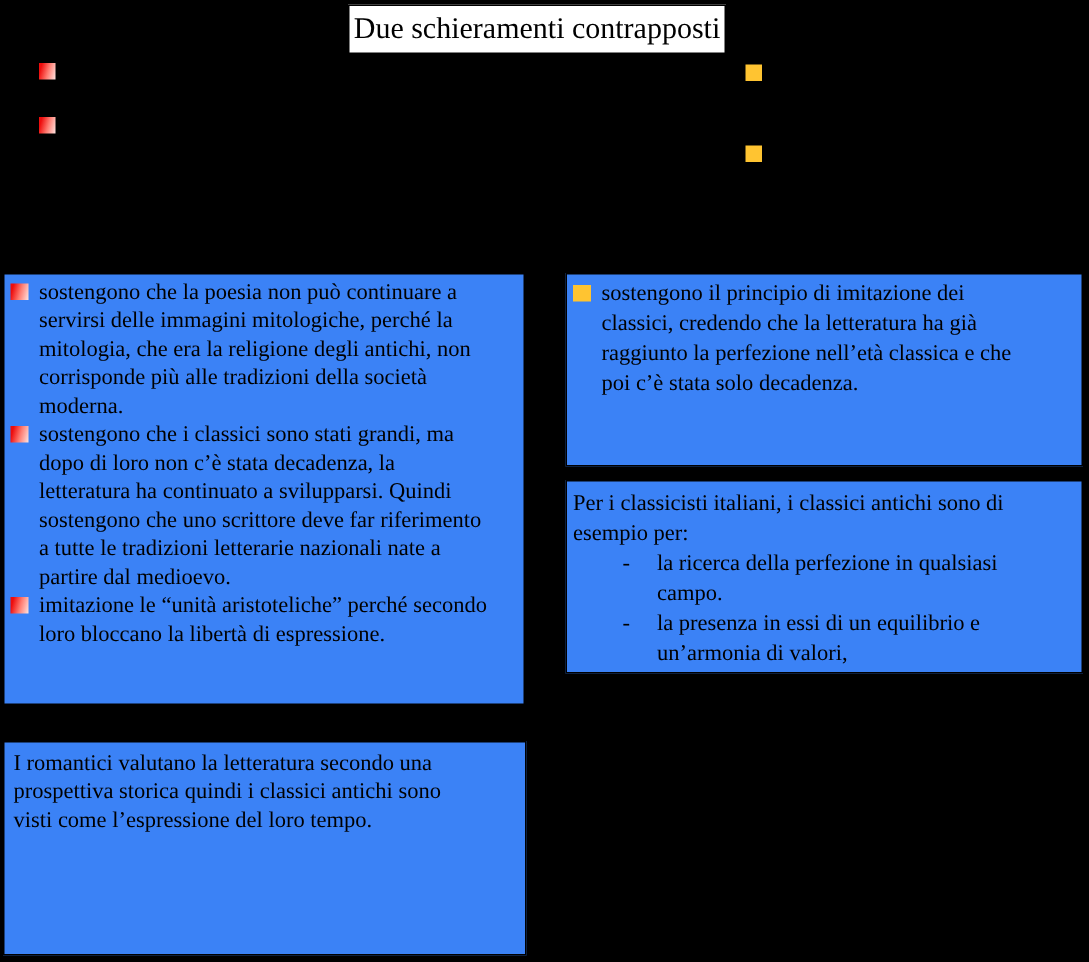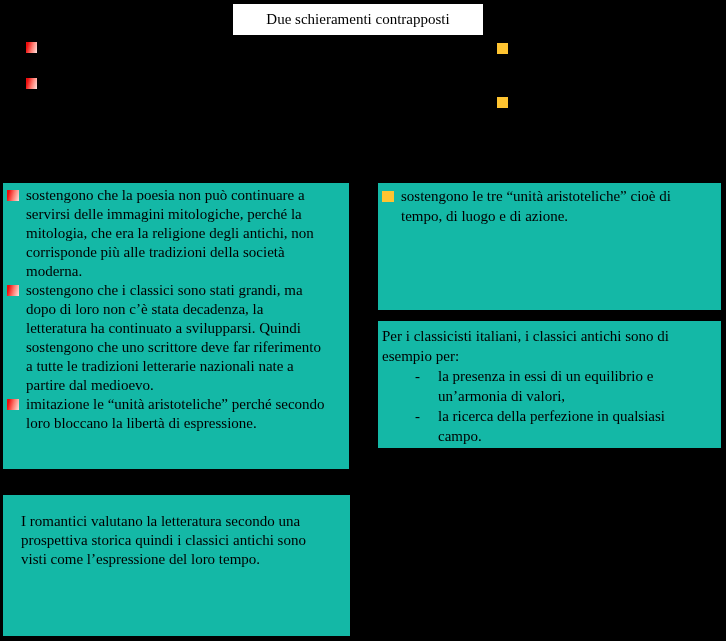--- a/index.html
+++ b/index.html
@@ -7,40 +7,40 @@
     width:726px;height:641px;
     background:#000;
     position:relative;
     overflow:hidden;
     font-family:"Liberation Serif", serif;
   }
   .canvas{position:absolute;inset:0;}
   .title-box{
     position:absolute;left:232px;top:3px;width:252px;height:33px;
     background:#fff;border:1px solid #000;box-sizing:border-box;
-    text-align:center;line-height:30px;font-size:15px;color:#000;
+    text-align:center;line-height:30px;font-size:20px;color:#000;
   }
   .mark{position:absolute;width:11px;height:11px;}
   .red-grad{background:linear-gradient(105deg,#ee0d0d 15%,#ff7d72 55%,#ffe3e0 100%);}
   .orange-fill{background:#ffc431;}
   .box{
-    position:absolute;background:#14b8a6;border:1px solid #000;box-sizing:border-box;
+    position:absolute;background:#3b82f6;border:1px solid #000;box-sizing:border-box;
     padding:3px 4px;color:#000;font-size:15px;line-height:19px;overflow:hidden;
   }
   #romantics-box{left:2px;top:182px;width:348px;height:288px;}
   #classicists-box{left:377px;top:182px;width:345px;height:129px;line-height:20px;}
   #examples-box{left:377px;top:320px;width:345px;height:129px;line-height:20px;padding-top:5px;}
   #note-box{left:2px;top:494px;width:349px;height:143px;padding:5px 6px;}
   .bi{padding-left:19px;text-indent:-19px;}
   .bullet{display:inline-block;width:12px;height:11px;margin-right:7px;vertical-align:-1px;text-indent:0;}
   .txt{white-space:pre-line;}
   .intro{white-space:pre-line;}
   .dash-item{padding-left:56px;text-indent:-23px;}
   .dash{display:inline-block;width:23px;text-indent:0;}
-  p.para{margin:12px;white-space:pre-line;}
+  p.para{margin:0;white-space:pre-line;}
 </style>
 </head>
 <body>
 
 <div class="canvas">
 
   <div class="title-box"><span>Due schieramenti contrapposti</span></div>
 
   <div class="mark red-grad" style="left:26px;top:42px;"></div>
   <div class="mark red-grad" style="left:26px;top:78px;"></div>
@@ -57,31 +57,33 @@
 dopo di loro non c’è stata decadenza, la
 letteratura ha continuato a svilupparsi. Quindi
 sostengono che uno scrittore deve far riferimento
 a tutte le tradizioni letterarie nazionali nate a
 partire dal medioevo.</span></div>
     <div class="bi"><span class="bullet red-grad"></span><span class="txt">imitazione le “unità aristoteliche” perché secondo
 loro bloccano la libertà di espressione.</span></div>
   </div>
 
   <div class="box" id="classicists-box">
-    <div class="bi"><span class="bullet orange-fill"></span><span class="txt">sostengono le tre “unità aristoteliche” cioè di
-tempo, di luogo e di azione.</span></div>
+    <div class="bi"><span class="bullet orange-fill"></span><span class="txt">sostengono il principio di imitazione dei
+classici, credendo che la letteratura ha già
+raggiunto la perfezione nell’età classica e che
+poi c’è stata solo decadenza.</span></div>
   </div>
 
   <div class="box" id="examples-box">
     <div class="intro">Per i classicisti italiani, i classici antichi sono di
 esempio per:</div>
+    <div class="dash-item"><span class="dash">-</span><span class="txt">la ricerca della perfezione in qualsiasi
+campo.</span></div>
     <div class="dash-item"><span class="dash">-</span><span class="txt">la presenza in essi di un equilibrio e
 un’armonia di valori,</span></div>
-    <div class="dash-item"><span class="dash">-</span><span class="txt">la ricerca della perfezione in qualsiasi
-campo.</span></div>
   </div>
 
   <div class="box" id="note-box">
     <p class="para">I romantici valutano la letteratura secondo una
 prospettiva storica quindi i classici antichi sono
 visti come l’espressione del loro tempo.</p>
   </div>
 
 </div>
 

